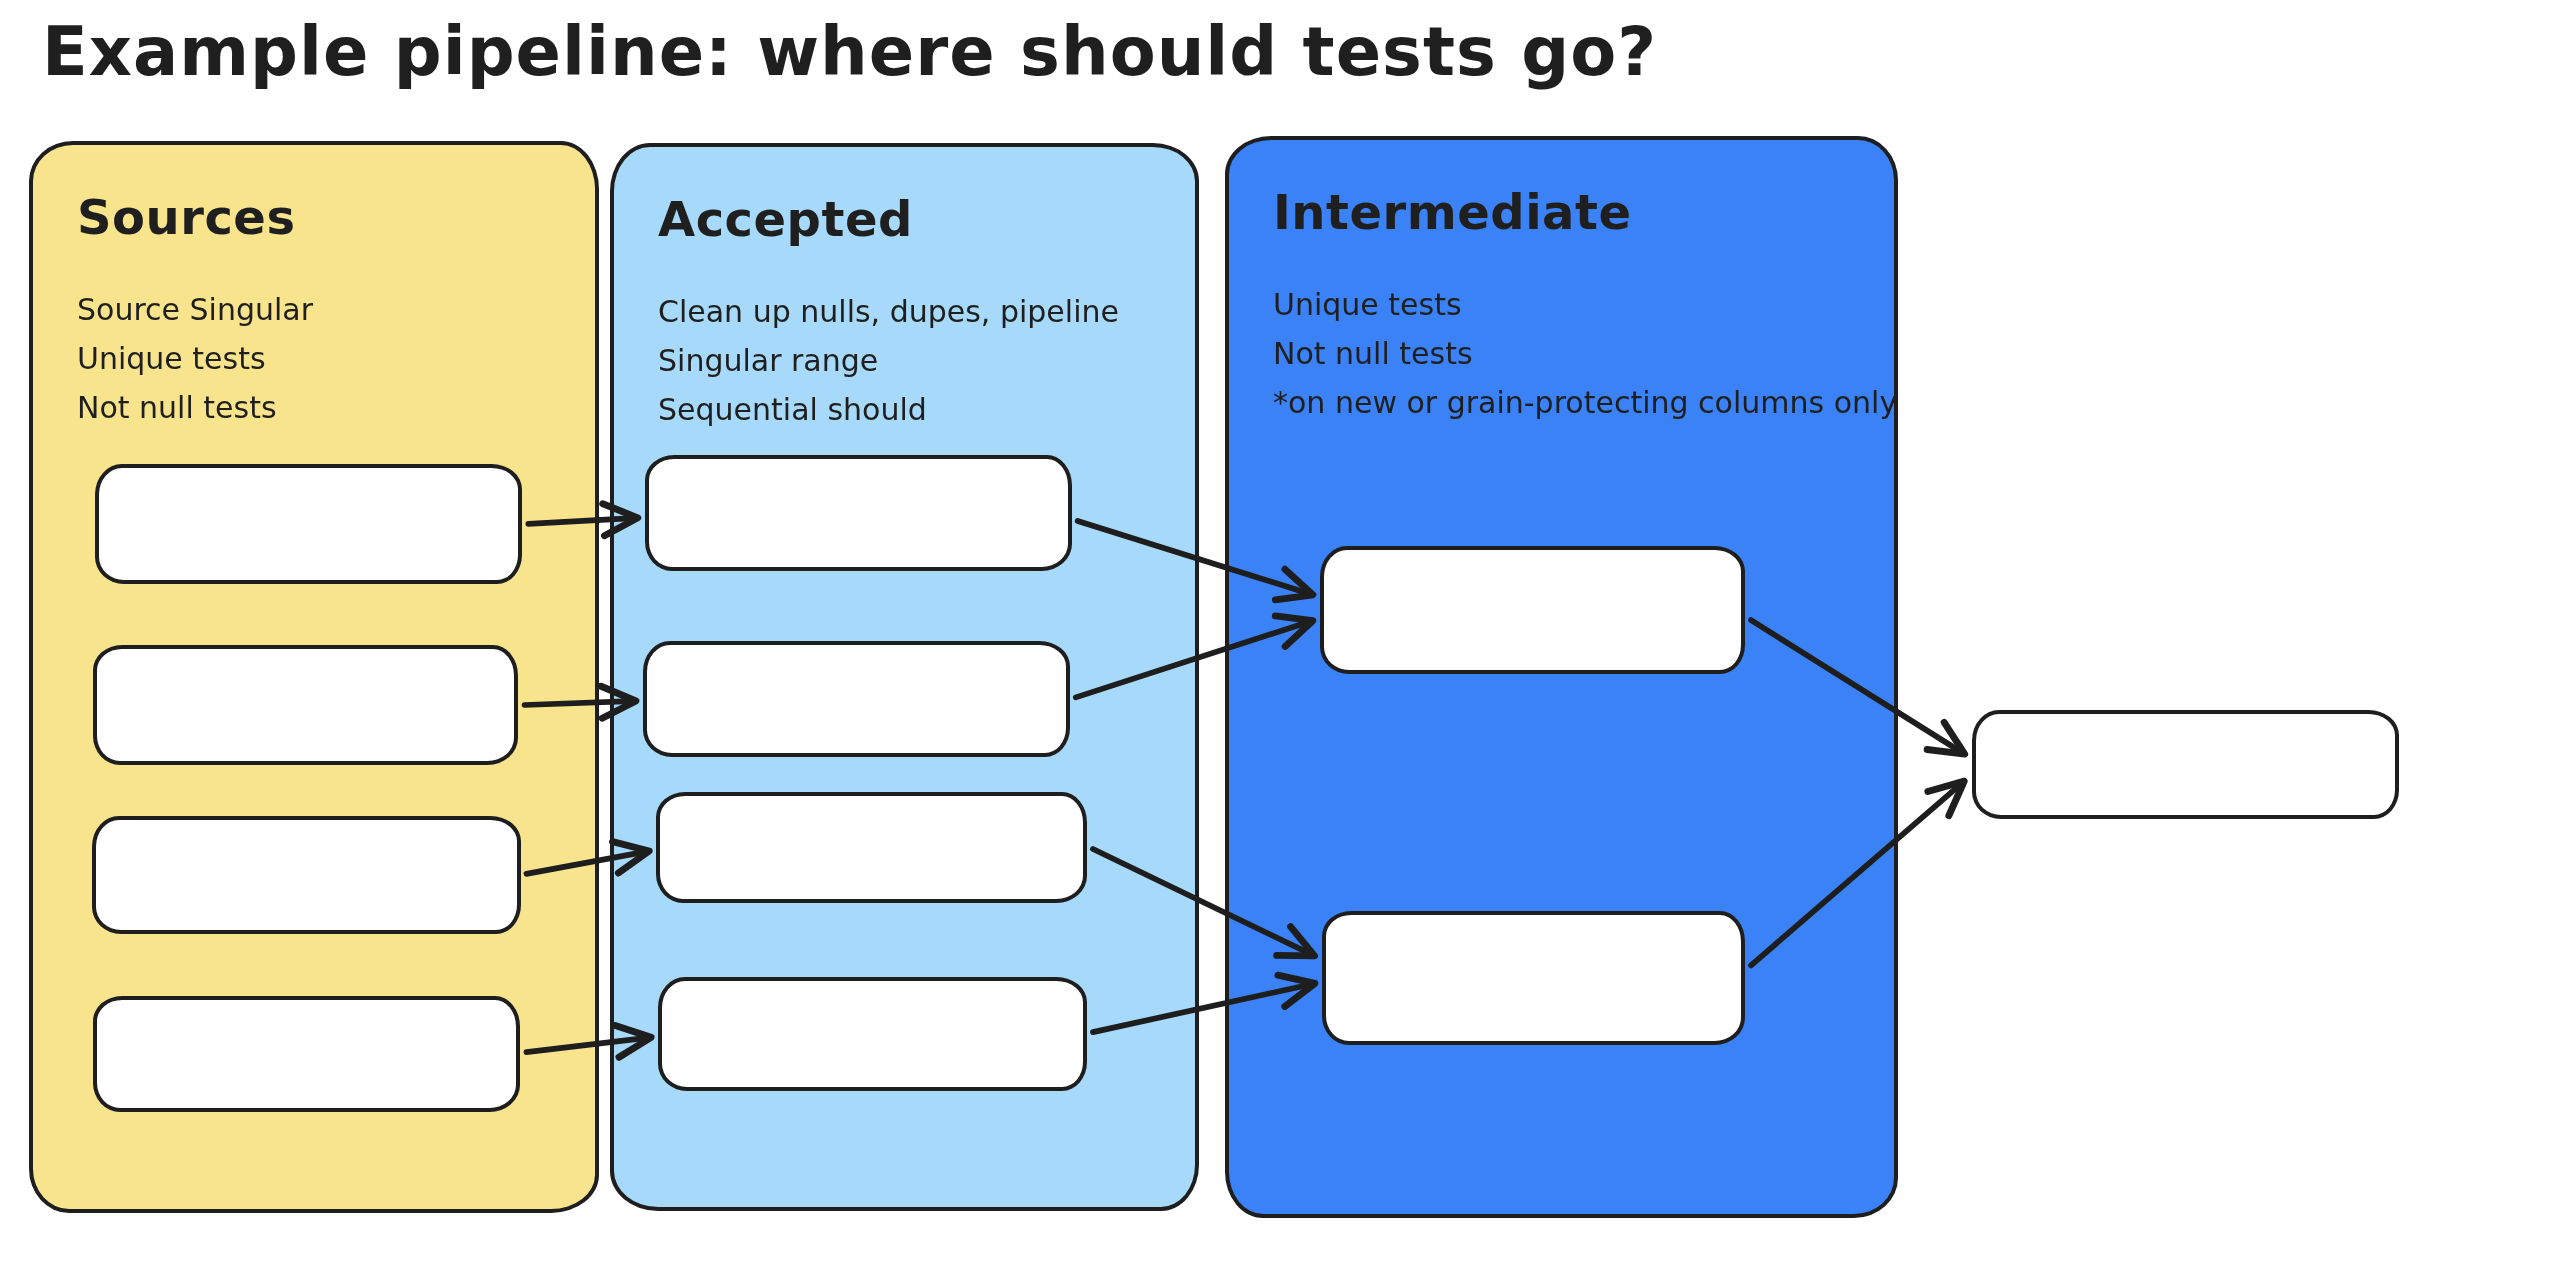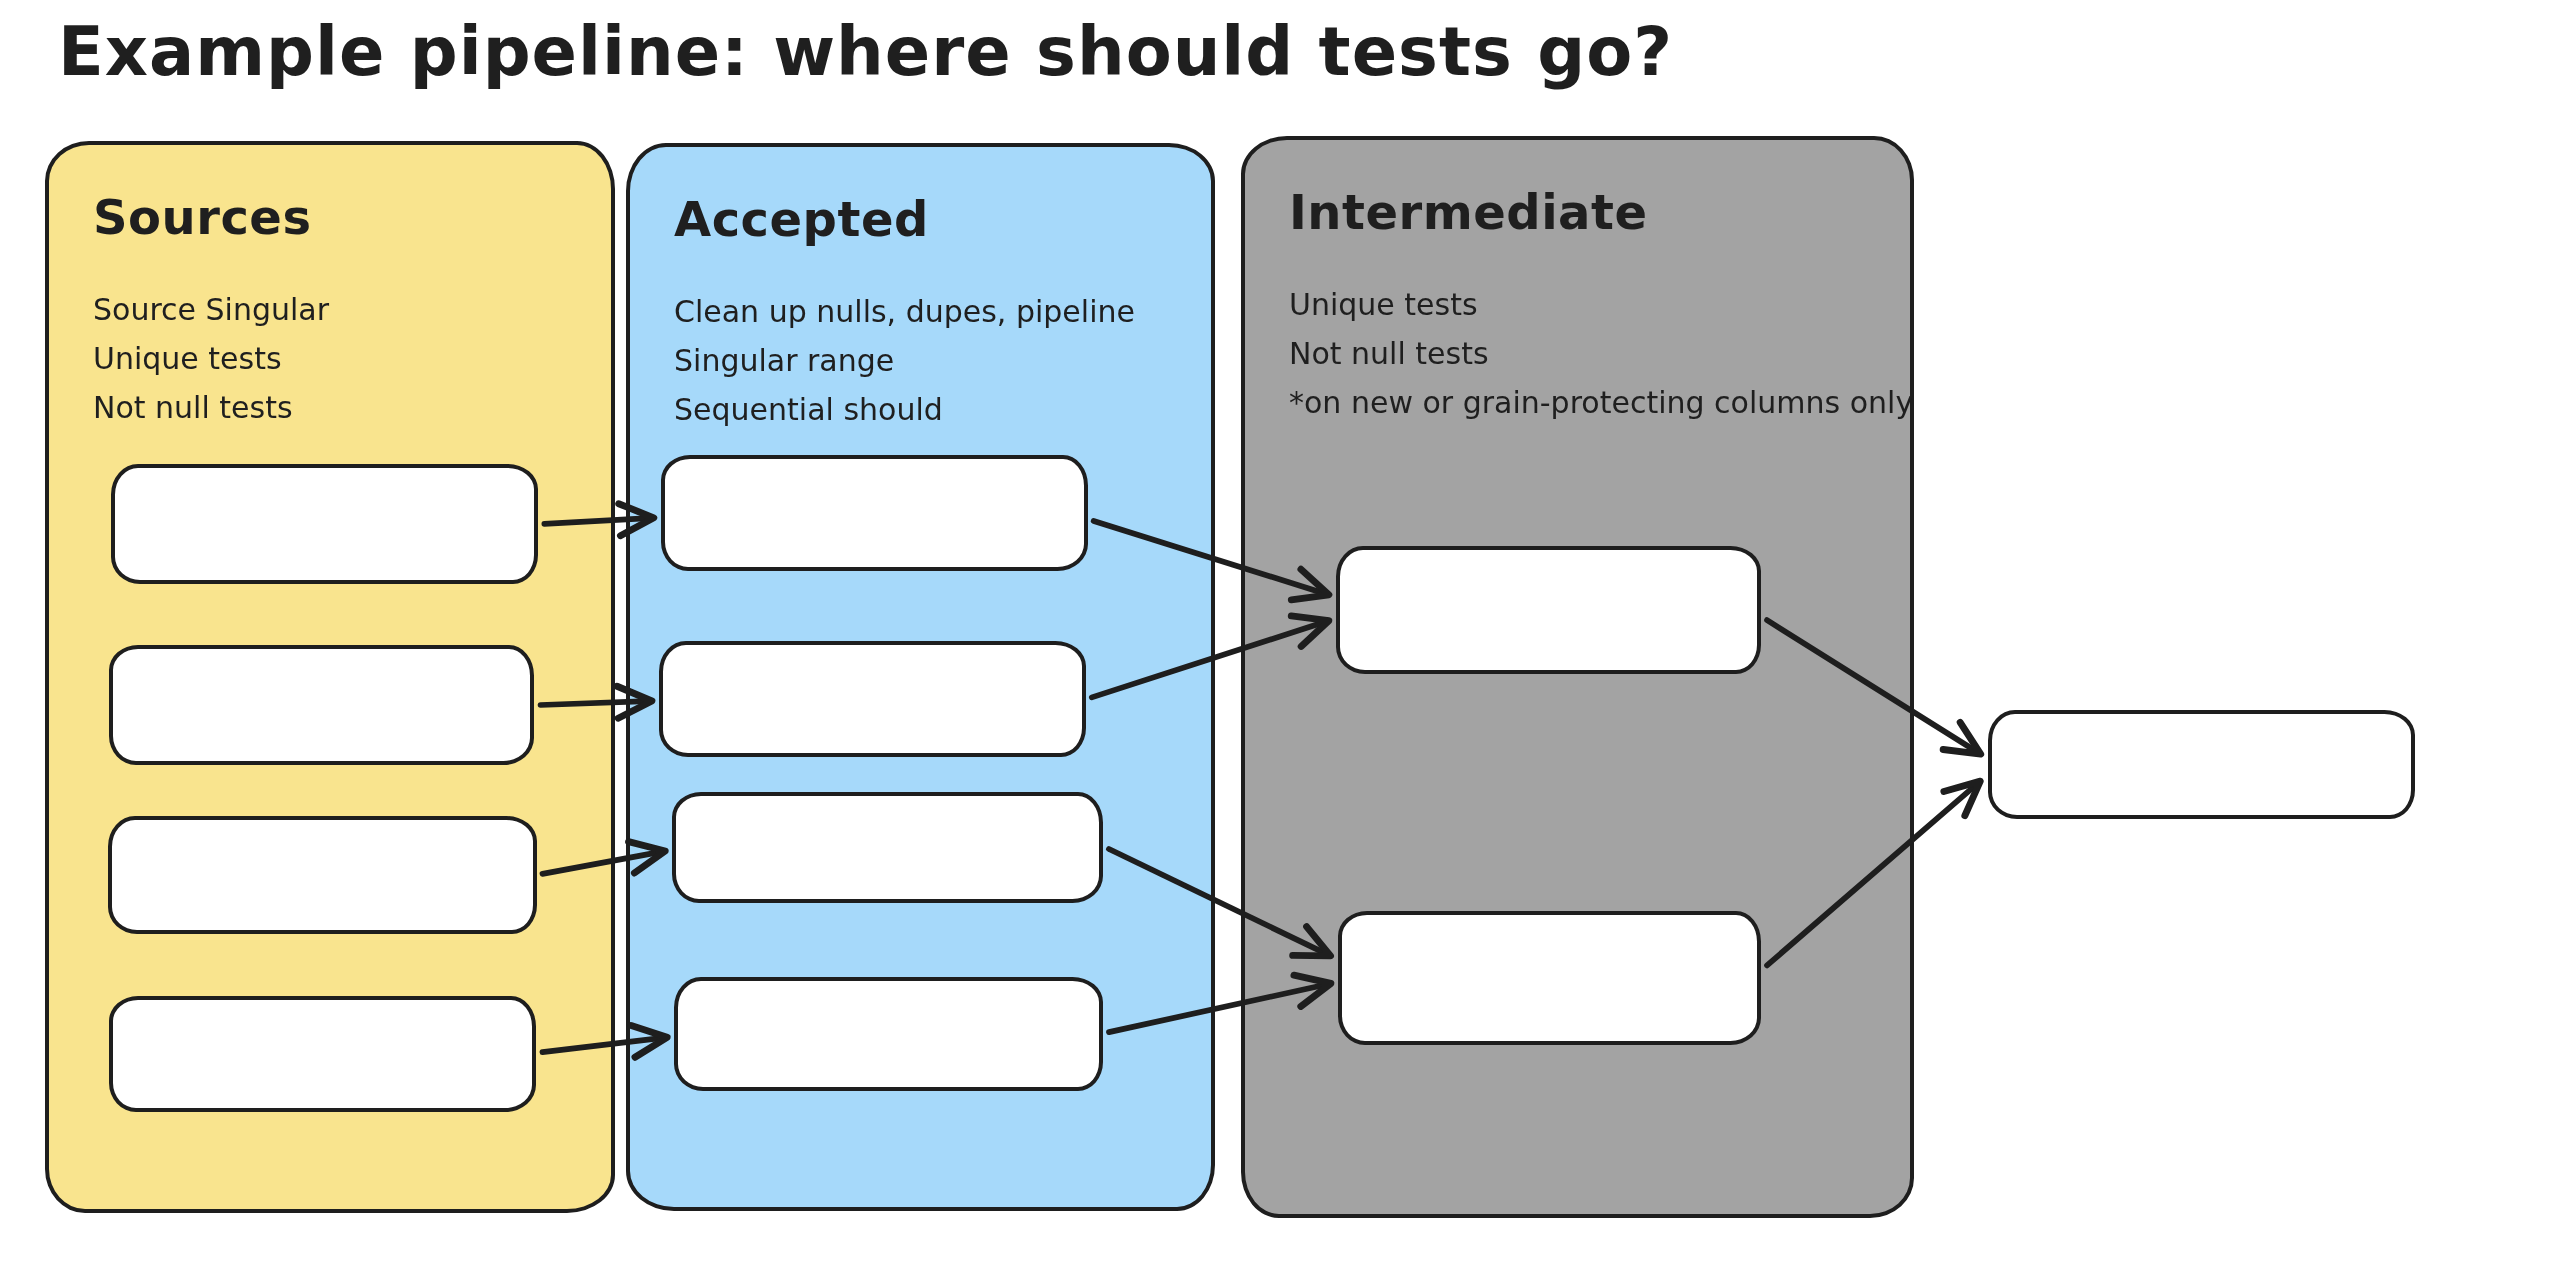--- a/index.html
+++ b/index.html
@@ -8,21 +8,20 @@
     background: #ffffff;
     font-family: "DejaVu Sans", "Liberation Sans", sans-serif;
   }
   .canvas {
     position: relative;
     width: 2516px;
     height: 1266px;
     background: #ffffff;
     overflow: hidden;
     color: #1f1f1f;
-    margin-left: 16px;
   }
   .title {
     position: absolute;
     left: 42px;
     top: 13.4px;
     font-size: 67px;
     font-weight: 700;
     letter-spacing: 1px;
     color: #1f1f1f;
     white-space: nowrap;
@@ -98,21 +97,21 @@
 
   <section class="col col-staging" style="background-color: rgb(166, 217, 250);">
     <h2>Accepted</h2>
     <div class="notes">
       <div class="note">Clean up nulls, dupes, pipeline</div>
       <div class="note">Singular range</div>
       <div class="note">Sequential should</div>
     </div>
   </section>
 
-  <section class="col col-intermediate" style="background-color: #a3a3a3;">
+  <section class="col col-intermediate" style="background-color: #3b82f6;">
     <h2>Intermediate</h2>
     <div class="notes">
       <div class="note">Unique tests</div>
       <div class="note">Not null tests</div>
       <div class="note">*on new or grain-protecting columns only</div>
     </div>
   </section>
 
 
   <div class="node rad-a n-s1"></div>

